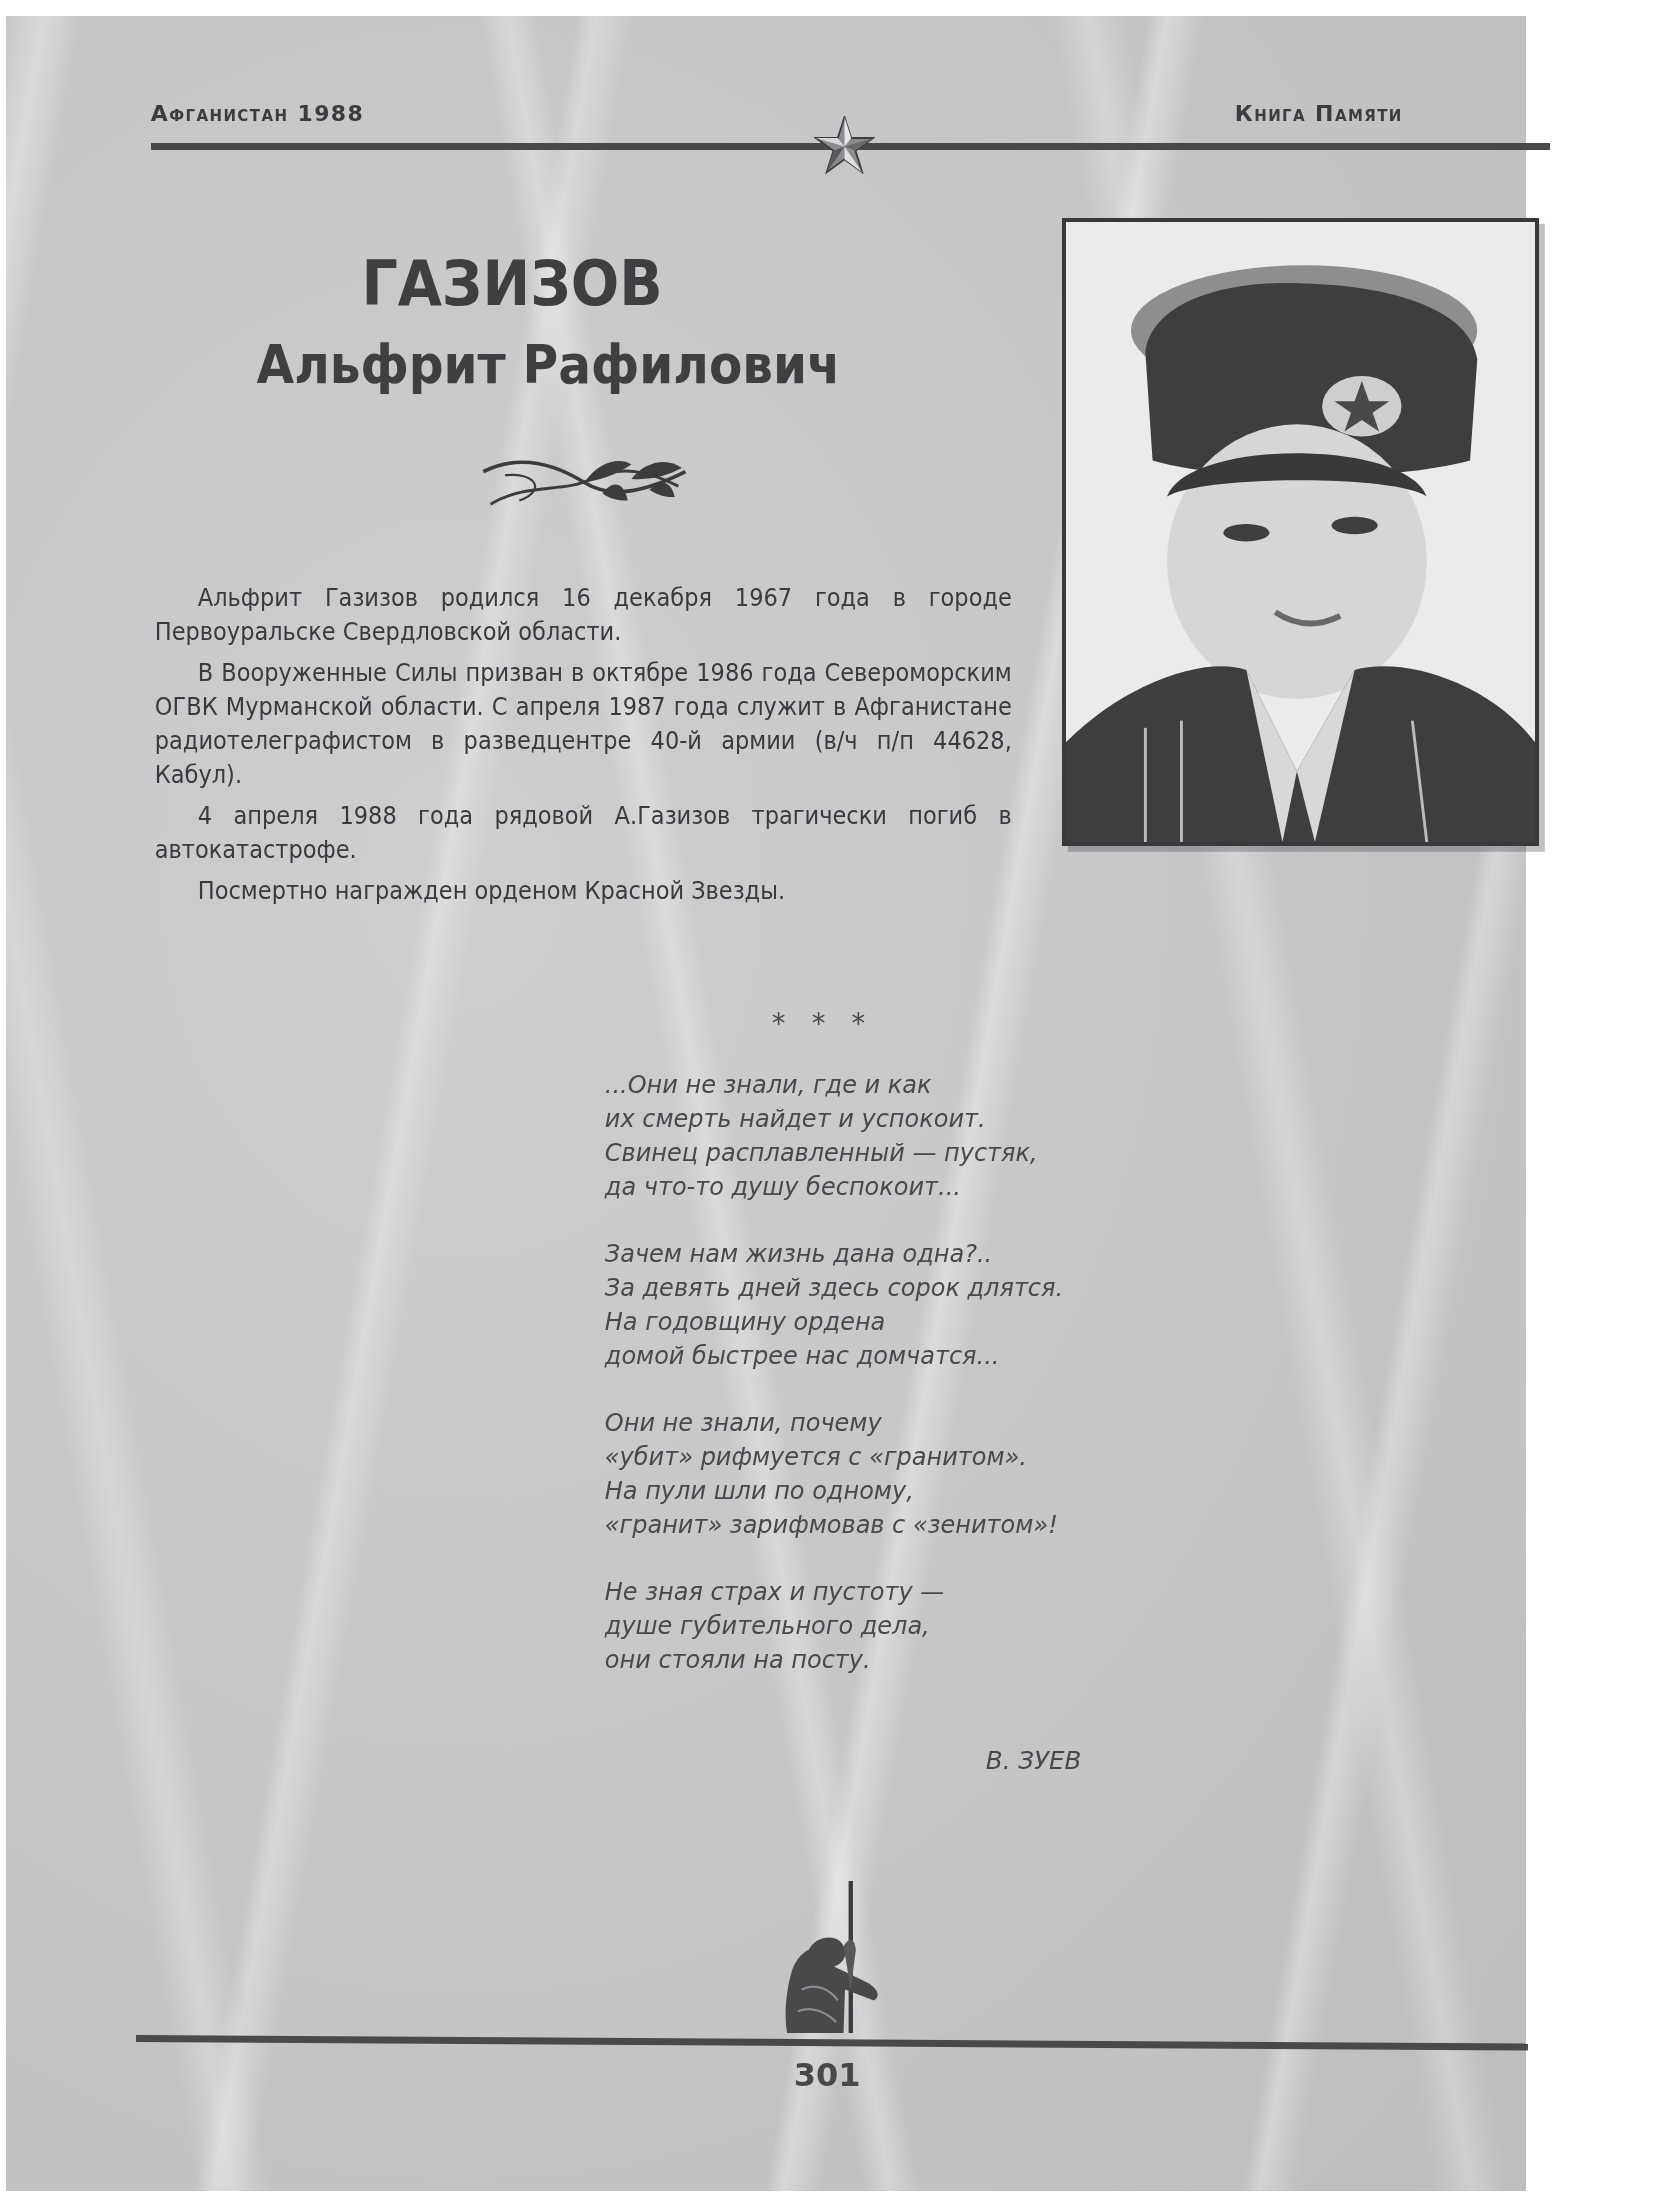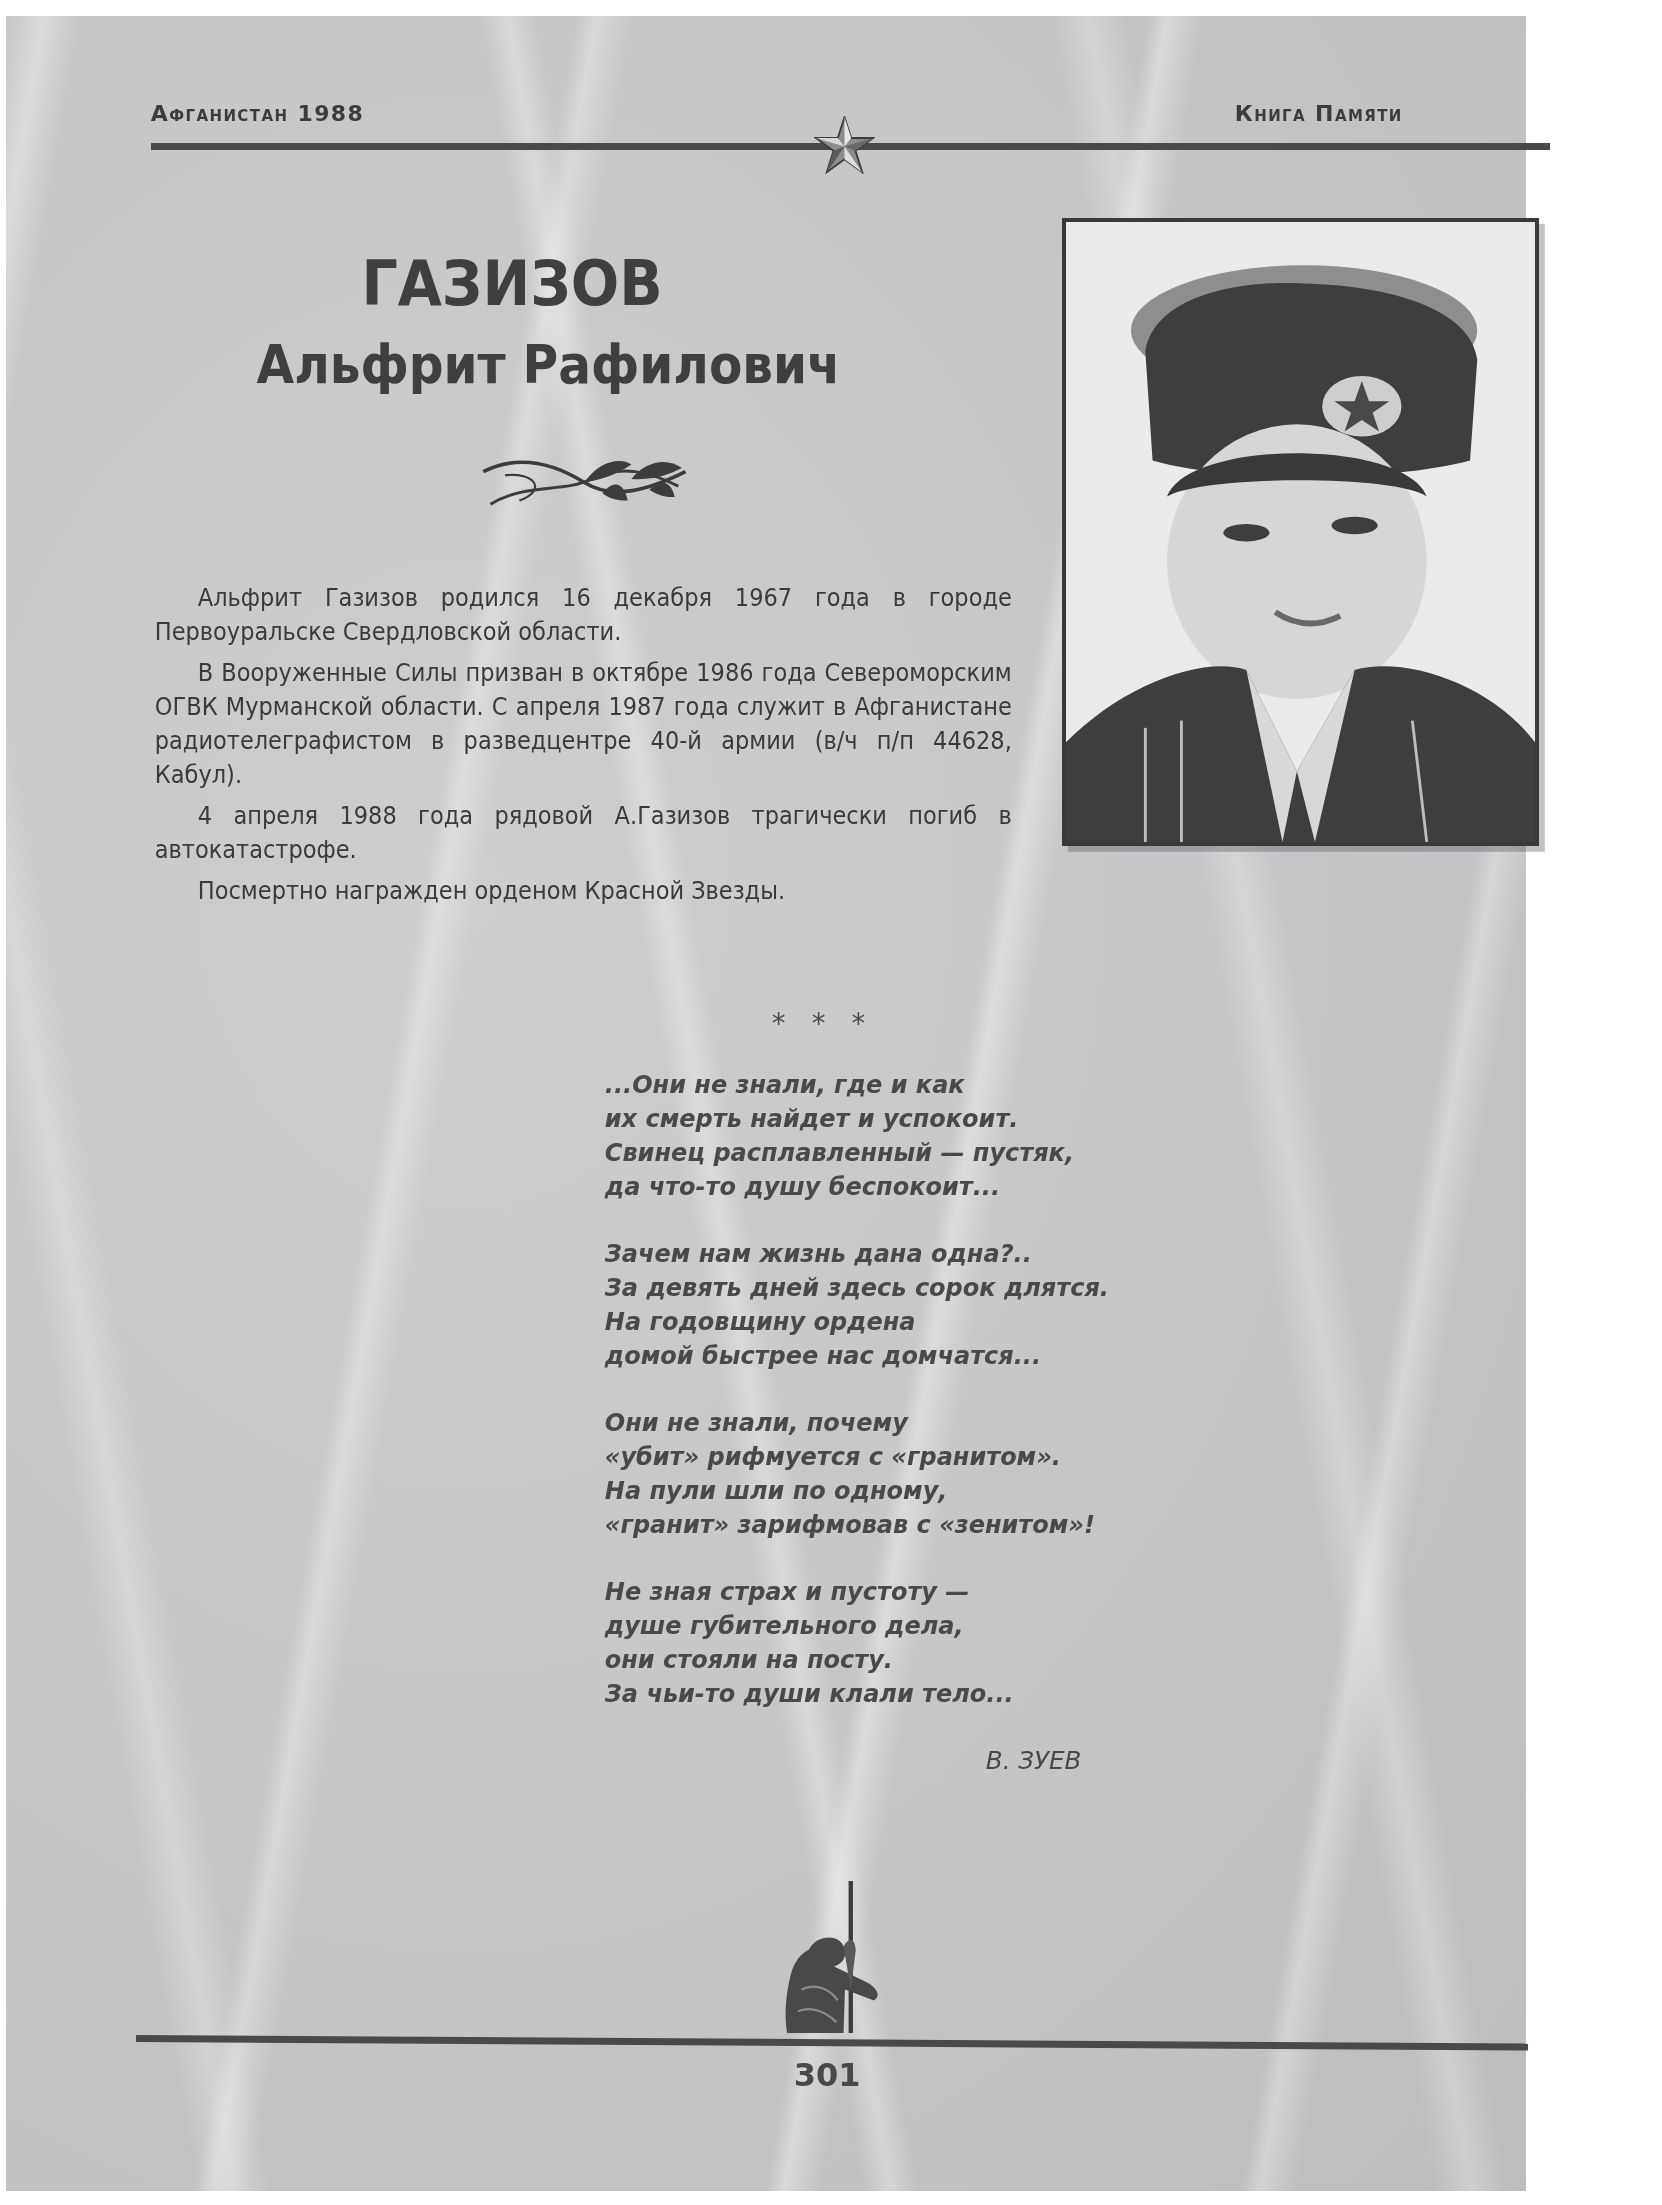--- a/index.html
+++ b/index.html
@@ -53,21 +53,21 @@
 
   .stars-sep {
     position: absolute; left: 766px; top: 991px; font-family: "DejaVu Sans", sans-serif;
     font-style: italic; font-size: 27.5px; letter-spacing: 8.7px; color: #4a484b;
   }
   .poem {
     position: absolute; left: 599px; top: 1052px; width: 651px;
     font-family: "DejaVu Sans", sans-serif; font-style: italic; font-size: 24px; line-height: 34px; color: #4a484b;
   }
   .stanza { margin-bottom: 33px; }
-  .stanza div { white-space: nowrap; font-weight: bold; }
+  .stanza div { white-space: nowrap; }
   .author {
     position: absolute; left: 980px; top: 1730px; font-family: "DejaVu Sans", sans-serif;
     font-style: italic; font-size: 24.6px; color: #4a484b;
   }
 
   .soldier { position: absolute; left: 752px; top: 1865px; width: 145px; height: 152px; }
   .ftr-rule { left: 130px; width: 1392px; top: 2019px; height: 7.2px; transform: rotate(0.35deg); transform-origin: left center; }
   .page-num {
     position: absolute; left: 788px; top: 2040px; font-family: "DejaVu Sans", sans-serif;
     font-weight: bold; font-size: 32px; color: #4a484b;
@@ -149,21 +149,20 @@
     <div class="stanza">
       <div>Они не знали, почему</div>
       <div>«убит» рифмуется с «гранитом».</div>
       <div>На пули шли по одному,</div>
       <div>«гранит» зарифмовав с «зенитом»!</div>
     </div>
     <div class="stanza">
       <div>Не зная страх и пустоту —</div>
       <div>душе губительного дела,</div>
       <div>они стояли на посту.</div>
-      <div>За чьи-то души клали тело...</div>
     </div>
   </div>
 
   <div class="author">В. ЗУЕВ</div>
 
   <svg class="soldier" viewBox="0 0 200 210">
     <line x1="128" y1="0" x2="128" y2="210" stroke="#3d3b3e" stroke-width="6"></line>
     <path d="M70,95 C80,75 110,72 118,90 C125,105 115,115 105,118 L150,140 C165,148 170,160 160,165 L120,150 L118,210 L40,210 C35,180 40,150 45,130 C50,110 60,100 70,95 Z" fill="#4a484b"></path>
     <path d="M118,90 C125,80 132,75 135,95 L128,150 Z" fill="#5a585b"></path>
     <path d="M60,150 C80,140 100,150 110,165" stroke="#8d8b8e" stroke-width="3" fill="none"></path>

